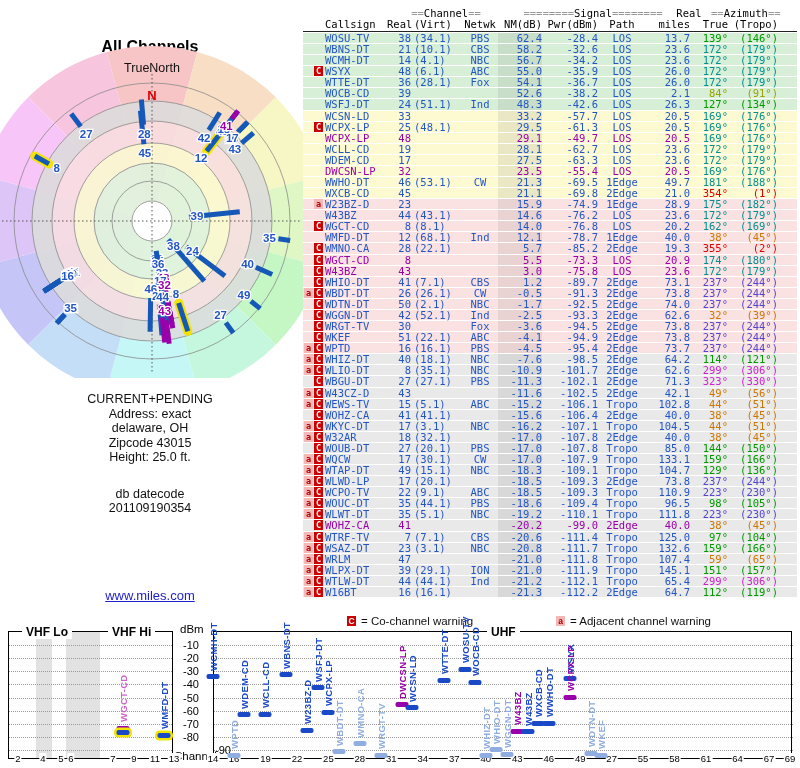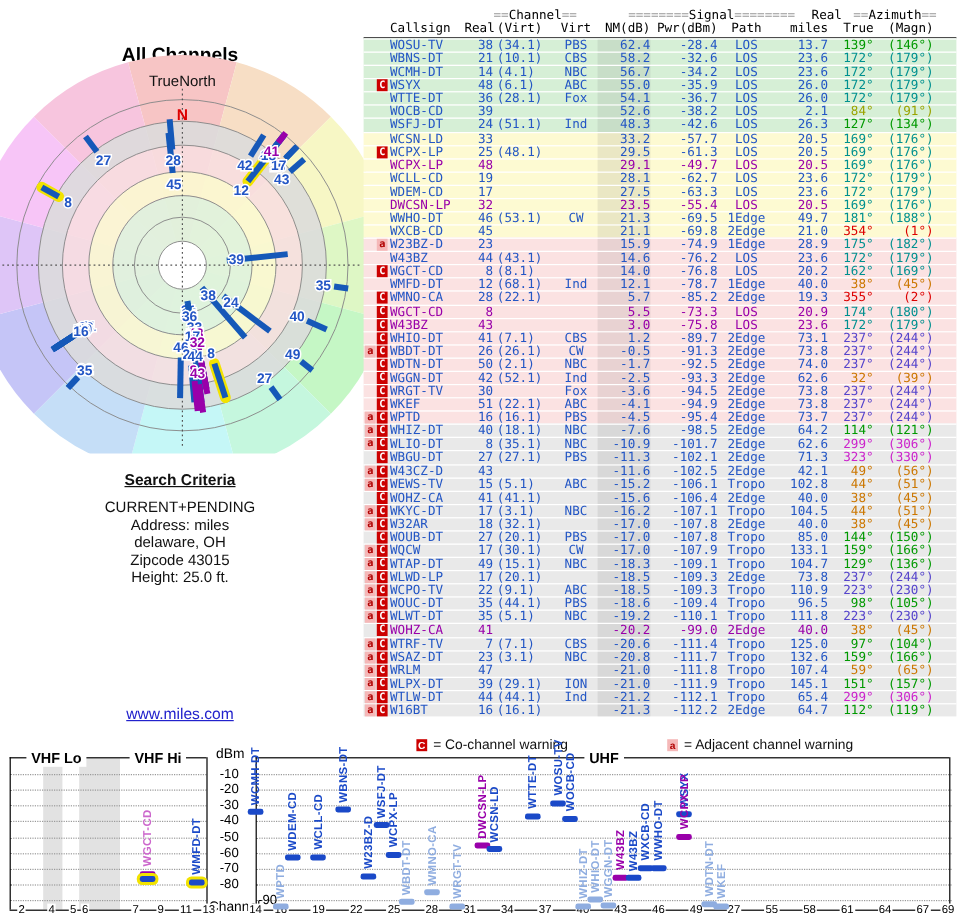--- a/index.html
+++ b/index.html
@@ -173,54 +173,57 @@
         <line x1="278.38989414962407" y1="210.76294122173508" x2="290.1443761255865" y2="212.41492593013103" stroke="#1558b8" stroke-width="5"></line>
         <text x="269.47748153094994" y="213.51038331309448" text-anchor="middle" font-size="11.5" font-weight="600" fill="#2356c5" stroke="#ffffff" stroke-width="2.5" paint-order="stroke">35</text>
         <line x1="64.43550255813558" y1="286.90142716569176" x2="56.56524148301436" y2="295.34124888237704" stroke="#1558b8" stroke-width="5"></line>
         <text x="70.57348779869807" y="284.31924385111927" text-anchor="middle" font-size="11.5" font-weight="600" fill="#2356c5" stroke="#ffffff" stroke-width="2.5" paint-order="stroke">35</text>
         <line x1="231.82912953662617" y1="90.823373644338" x2="238.19260654559216" y2="82.67849449505891" stroke="#9900aa" stroke-width="5"></line>
         <text x="226.28817625869522" y="101.9154704267985" text-anchor="middle" font-size="11.5" font-weight="600" fill="#9900aa" stroke="#ffffff" stroke-width="2.5" paint-order="stroke">41</text>
       </svg>
   </div>
 
   <div id="search-block">
-    <div id="search-title">Search Criteria</div>
     <div id="search-lines">
         <div class="search-line">CURRENT+PENDING</div>
-        <div class="search-line">Address: miles</div>
+        <div class="search-line">Address: exact</div>
         <div class="search-line">delaware, OH</div>
         <div class="search-line">Zipcode 43015</div>
         <div class="search-line">Height: 25.0 ft.</div>
       </div>
+    <div id="datecode-block">
+      <div class="search-line">db datecode</div>
+      <div class="search-line">201109190354</div>
+    </div>
   </div>
   <div id="site-link">
     <a>www.miles.com</a>
   </div>
 
   <div id="tbl">
     <div class="hrow h1">
       <span class="c" style="width:106px"></span>
       <span class="c" style="width:74px;text-align:center"><span class="eq">==</span><span>Channel</span><span class="eq">==</span></span>
       <span class="c" style="width:36px"></span>
       <span class="c" style="width:148px;text-align:center"><span class="eq">========</span><span>Signal</span><span class="eq">========</span></span>
       <span class="c" style="width:44px;text-align:center">Real</span>
       <span class="c" style="width:86px;"><span class="eq">==</span><span>Azimuth</span><span class="eq">==</span></span>
     </div>
     <div class="hrow h2">
       <span class="c c-warn"></span>
       <span class="c c-cs">Callsign</span>
       <span class="c c-real">Real</span>
       <span class="c c-virt">(Virt)</span>
-      <span class="c c-net">Virt</span>
+      <span class="c c-net">Netwk</span>
       <span class="c c-nm" style="background:none">NM(dB)</span>
       <span class="c c-pwr">Pwr(dBm)</span>
       <span class="c c-path">Path</span>
       <span class="c c-dist">miles</span>
       <span class="c c-true">True</span>
-      <span class="c c-magn">(Magn)</span>
+      <span class="c c-magn">(Tropo)</span>
     </div>
     <div id="tbody">
         <div class="trow band-green"><span class="c c-warn"></span><span class="c c-cs" style="color: rgb(35, 86, 197);">WOSU-TV</span><span class="c c-real" style="color: rgb(35, 86, 197);">38</span><span class="c c-virt" style="color: rgb(35, 86, 197);">(34.1)</span><span class="c c-net" style="color: rgb(35, 86, 197);">PBS</span><span class="c c-nm" style="color: rgb(35, 86, 197);">62.4</span><span class="c c-pwr" style="color: rgb(35, 86, 197);">-28.4</span><span class="c c-path" style="color: rgb(35, 86, 197);">LOS</span><span class="c c-dist" style="color: rgb(35, 86, 197);">13.7</span><span class="c c-true" style="color: rgb(0, 153, 0);">139°</span><span class="c c-magn" style="color: rgb(0, 153, 0);">(146°)</span></div>
         <div class="trow band-green"><span class="c c-warn"></span><span class="c c-cs" style="color: rgb(35, 86, 197);">WBNS-DT</span><span class="c c-real" style="color: rgb(35, 86, 197);">21</span><span class="c c-virt" style="color: rgb(35, 86, 197);">(10.1)</span><span class="c c-net" style="color: rgb(35, 86, 197);">CBS</span><span class="c c-nm" style="color: rgb(35, 86, 197);">58.2</span><span class="c c-pwr" style="color: rgb(35, 86, 197);">-32.6</span><span class="c c-path" style="color: rgb(35, 86, 197);">LOS</span><span class="c c-dist" style="color: rgb(35, 86, 197);">23.6</span><span class="c c-true" style="color: rgb(0, 144, 144);">172°</span><span class="c c-magn" style="color: rgb(0, 144, 144);">(179°)</span></div>
         <div class="trow band-green"><span class="c c-warn"></span><span class="c c-cs" style="color: rgb(35, 86, 197);">WCMH-DT</span><span class="c c-real" style="color: rgb(35, 86, 197);">14</span><span class="c c-virt" style="color: rgb(35, 86, 197);">(4.1)</span><span class="c c-net" style="color: rgb(35, 86, 197);">NBC</span><span class="c c-nm" style="color: rgb(35, 86, 197);">56.7</span><span class="c c-pwr" style="color: rgb(35, 86, 197);">-34.2</span><span class="c c-path" style="color: rgb(35, 86, 197);">LOS</span><span class="c c-dist" style="color: rgb(35, 86, 197);">23.6</span><span class="c c-true" style="color: rgb(0, 144, 144);">172°</span><span class="c c-magn" style="color: rgb(0, 144, 144);">(179°)</span></div>
         <div class="trow band-green"><span class="c c-warn"><span class="wbox wC">C</span></span><span class="c c-cs" style="color: rgb(35, 86, 197);">WSYX</span><span class="c c-real" style="color: rgb(35, 86, 197);">48</span><span class="c c-virt" style="color: rgb(35, 86, 197);">(6.1)</span><span class="c c-net" style="color: rgb(35, 86, 197);">ABC</span><span class="c c-nm" style="color: rgb(35, 86, 197);">55.0</span><span class="c c-pwr" style="color: rgb(35, 86, 197);">-35.9</span><span class="c c-path" style="color: rgb(35, 86, 197);">LOS</span><span class="c c-dist" style="color: rgb(35, 86, 197);">26.0</span><span class="c c-true" style="color: rgb(0, 144, 144);">172°</span><span class="c c-magn" style="color: rgb(0, 144, 144);">(179°)</span></div>
         <div class="trow band-green"><span class="c c-warn"></span><span class="c c-cs" style="color: rgb(35, 86, 197);">WTTE-DT</span><span class="c c-real" style="color: rgb(35, 86, 197);">36</span><span class="c c-virt" style="color: rgb(35, 86, 197);">(28.1)</span><span class="c c-net" style="color: rgb(35, 86, 197);">Fox</span><span class="c c-nm" style="color: rgb(35, 86, 197);">54.1</span><span class="c c-pwr" style="color: rgb(35, 86, 197);">-36.7</span><span class="c c-path" style="color: rgb(35, 86, 197);">LOS</span><span class="c c-dist" style="color: rgb(35, 86, 197);">26.0</span><span class="c c-true" style="color: rgb(0, 144, 144);">172°</span><span class="c c-magn" style="color: rgb(0, 144, 144);">(179°)</span></div>
         <div class="trow band-green"><span class="c c-warn"></span><span class="c c-cs" style="color: rgb(35, 86, 197);">WOCB-CD</span><span class="c c-real" style="color: rgb(35, 86, 197);">39</span><span class="c c-virt" style="color: rgb(35, 86, 197);"></span><span class="c c-net" style="color: rgb(35, 86, 197);"></span><span class="c c-nm" style="color: rgb(35, 86, 197);">52.6</span><span class="c c-pwr" style="color: rgb(35, 86, 197);">-38.2</span><span class="c c-path" style="color: rgb(35, 86, 197);">LOS</span><span class="c c-dist" style="color: rgb(35, 86, 197);">2.1</span><span class="c c-true" style="color: rgb(154, 163, 0);">84°</span><span class="c c-magn" style="color: rgb(154, 163, 0);">(91°)</span></div>
         <div class="trow band-green"><span class="c c-warn"></span><span class="c c-cs" style="color: rgb(35, 86, 197);">WSFJ-DT</span><span class="c c-real" style="color: rgb(35, 86, 197);">24</span><span class="c c-virt" style="color: rgb(35, 86, 197);">(51.1)</span><span class="c c-net" style="color: rgb(35, 86, 197);">Ind</span><span class="c c-nm" style="color: rgb(35, 86, 197);">48.3</span><span class="c c-pwr" style="color: rgb(35, 86, 197);">-42.6</span><span class="c c-path" style="color: rgb(35, 86, 197);">LOS</span><span class="c c-dist" style="color: rgb(35, 86, 197);">26.3</span><span class="c c-true" style="color: rgb(0, 153, 0);">127°</span><span class="c c-magn" style="color: rgb(0, 153, 0);">(134°)</span></div>
         <div class="trow band-yellow"><span class="c c-warn"></span><span class="c c-cs" style="color: rgb(35, 86, 197);">WCSN-LD</span><span class="c c-real" style="color: rgb(35, 86, 197);">33</span><span class="c c-virt" style="color: rgb(35, 86, 197);"></span><span class="c c-net" style="color: rgb(35, 86, 197);"></span><span class="c c-nm" style="color: rgb(35, 86, 197);">33.2</span><span class="c c-pwr" style="color: rgb(35, 86, 197);">-57.7</span><span class="c c-path" style="color: rgb(35, 86, 197);">LOS</span><span class="c c-dist" style="color: rgb(35, 86, 197);">20.5</span><span class="c c-true" style="color: rgb(0, 144, 144);">169°</span><span class="c c-magn" style="color: rgb(0, 144, 144);">(176°)</span></div>

